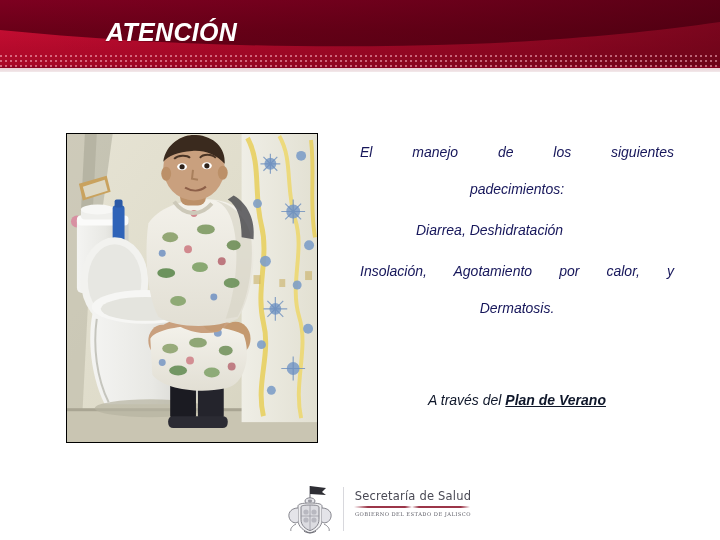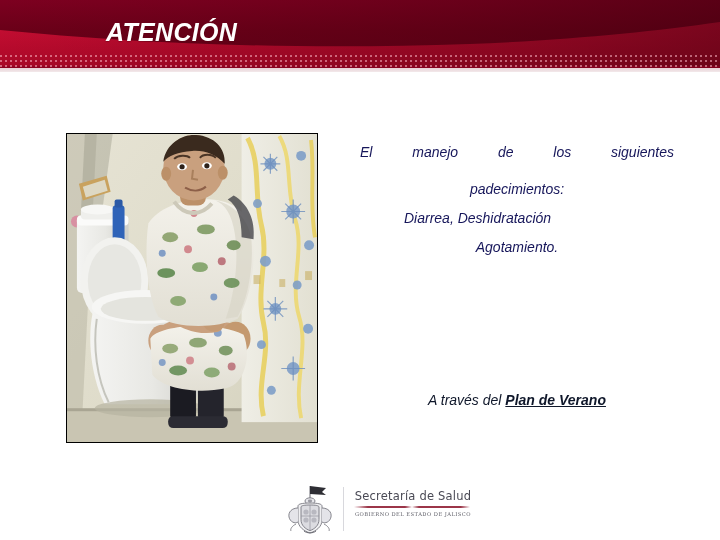--- a/index.html
+++ b/index.html
@@ -100,21 +100,21 @@
     text-align: justify;
     text-align-last: justify;
     margin: 8px;
   }
   #body-text .plain {
     text-align: center;
     margin: 0;
   }
   #body-text .indent {
     text-align: left;
-    margin: 0;
+    margin: 12px;
     padding-left: 52px;
   }
 
   
   #tagline {
     position: absolute;
     left: 352px;
     top: 392px;
     width: 330px;
     text-align: center;
@@ -373,21 +373,22 @@
       <path d="M119,54 C126,58 134,58 140,53" stroke="#8d5f48" stroke-width="2.2" fill="none"></path>
       <ellipse cx="100" cy="40" rx="5" ry="7" fill="#bc9068"></ellipse>
       <ellipse cx="157" cy="39" rx="5" ry="7" fill="#bc9068"></ellipse>
     </svg>
   </div>
 
   <div id="body-text">
     <p class="just">El manejo de los siguientes</p>
     <p class="plain">padecimientos:</p>
     <p class="indent">Diarrea, Deshidratación</p>
-    <p class="plain">Agotamiento.</p>
+    <p class="just">Insolación, Agotamiento por calor, y</p>
+    <p class="plain">Dermatosis.</p>
   </div>
 
   <div id="tagline"><span>A través del </span><span class="strong">Plan de Verano</span></div>
 
   <div id="logo">
     <div id="logo-crest">
       <svg width="56" height="52" viewBox="0 0 56 52">
         <g stroke="#6b6b73" fill="none" stroke-width="0.8">
 
           <path d="M28,3 L28,16" stroke-width="1"></path>

